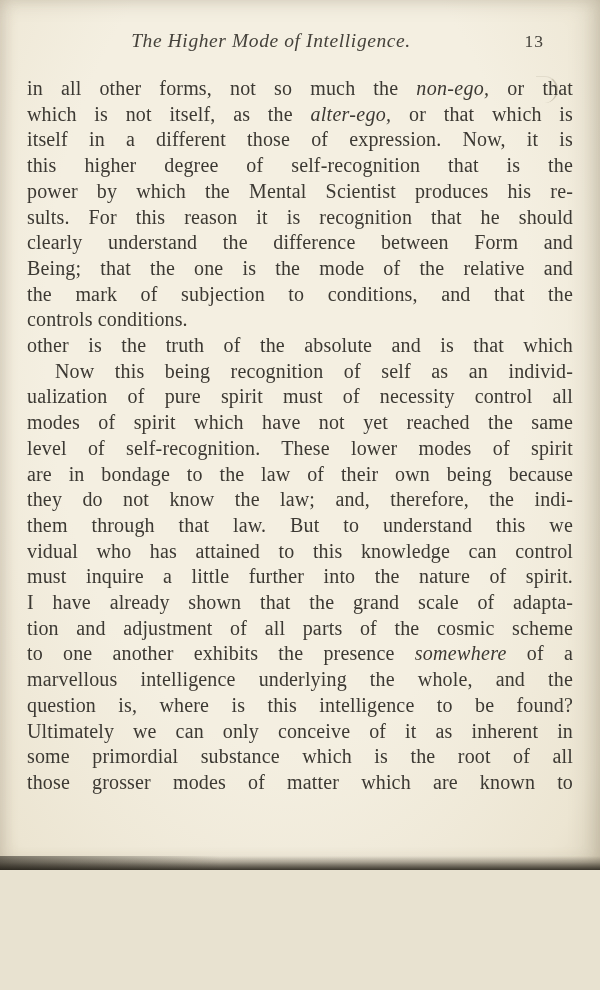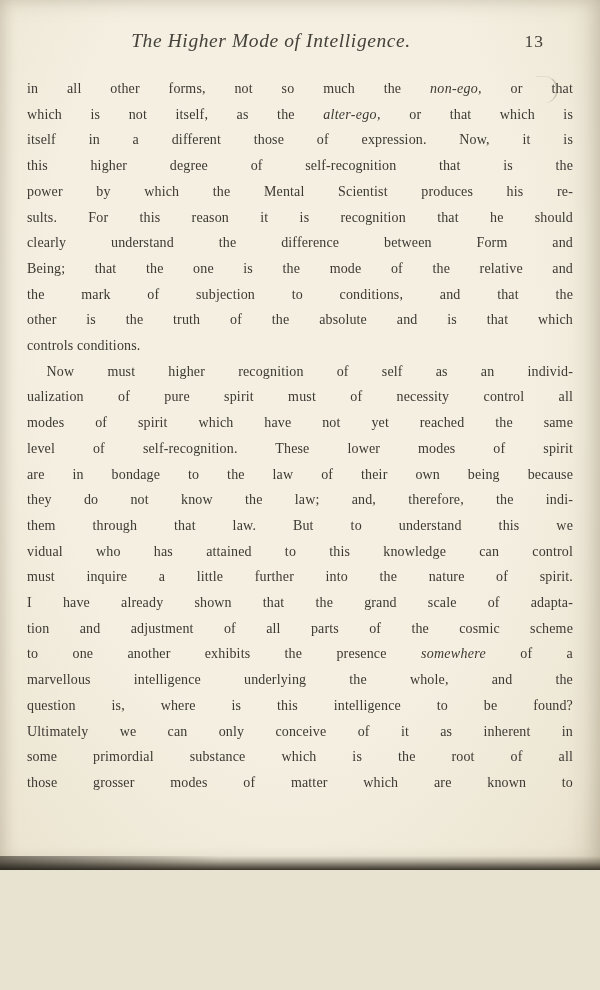--- a/index.html
+++ b/index.html
@@ -49,21 +49,21 @@
     letter-spacing: 1px;
     color: #45423b;
   }
   .body-text {
     position: absolute;
     top: 76px;
     left: 27px;
     width: 546px;
   }
   .line {
-    font-size: 14px;
+    font-size: 20px;
     line-height: 25.7px;
     text-align: justify;
     text-align-last: justify;
     color: #3c3933;
     letter-spacing: 0.15px;
     white-space: normal;
   }
   .line.nojust {
     text-align-last: left;
   }
@@ -121,23 +121,23 @@
   <div class="body-text">
       <div class="line">in all other forms, not so much the <i>non-ego,</i> or that</div>
       <div class="line">which is not itself, as the <i>alter-ego,</i> or that which is</div>
       <div class="line">itself in a different those of expression.  Now, it is</div>
       <div class="line">this higher degree of self-recognition that is the</div>
       <div class="line">power by which the Mental Scientist produces his re-</div>
       <div class="line">sults.  For this reason it is recognition that he should</div>
       <div class="line">clearly understand the difference between Form and</div>
       <div class="line">Being; that the one is the mode of the relative and</div>
       <div class="line">the mark of subjection to conditions, and that the</div>
+      <div class="line nojust">controls conditions.</div>
       <div class="line">other is the truth of the absolute and is that which</div>
-      <div class="line nojust">controls conditions.</div>
-      <div class="line indent">Now must higher recognition of self as an individ-</div>
+      <div class="line indent">Now this being recognition of self as an individ-</div>
       <div class="line">ualization of pure spirit must of necessity control all</div>
       <div class="line">modes of spirit which have not yet reached the same</div>
       <div class="line">level of self-recognition.  These lower modes of spirit</div>
       <div class="line">are in bondage to the law of their own being because</div>
       <div class="line">they do not know the law; and, therefore, the indi-</div>
       <div class="line">them through that law.  But to understand this we</div>
       <div class="line">vidual who has attained to this knowledge can control</div>
       <div class="line">must inquire a little further into the nature of spirit.</div>
       <div class="line">I have already shown that the grand scale of adapta-</div>
       <div class="line">tion and adjustment of all parts of the cosmic scheme</div>

